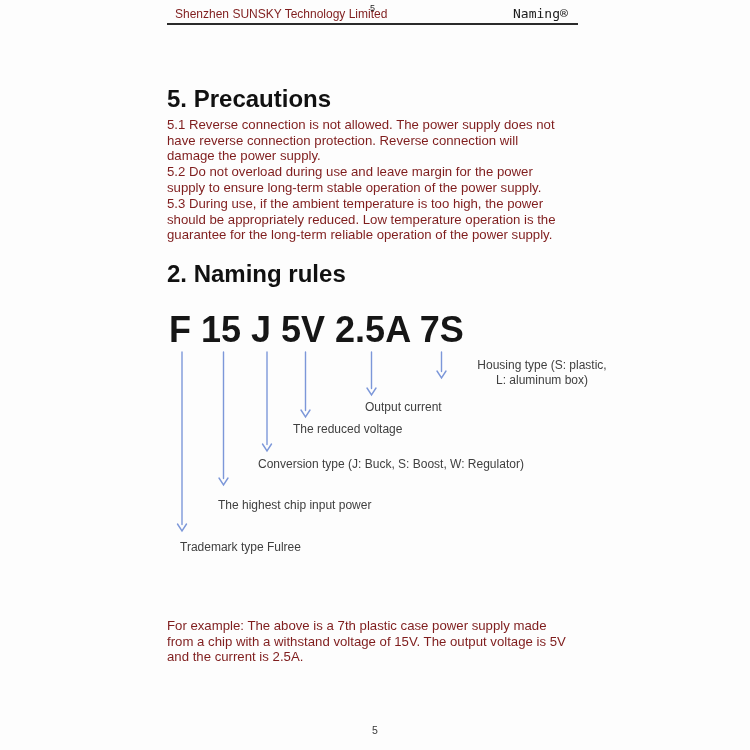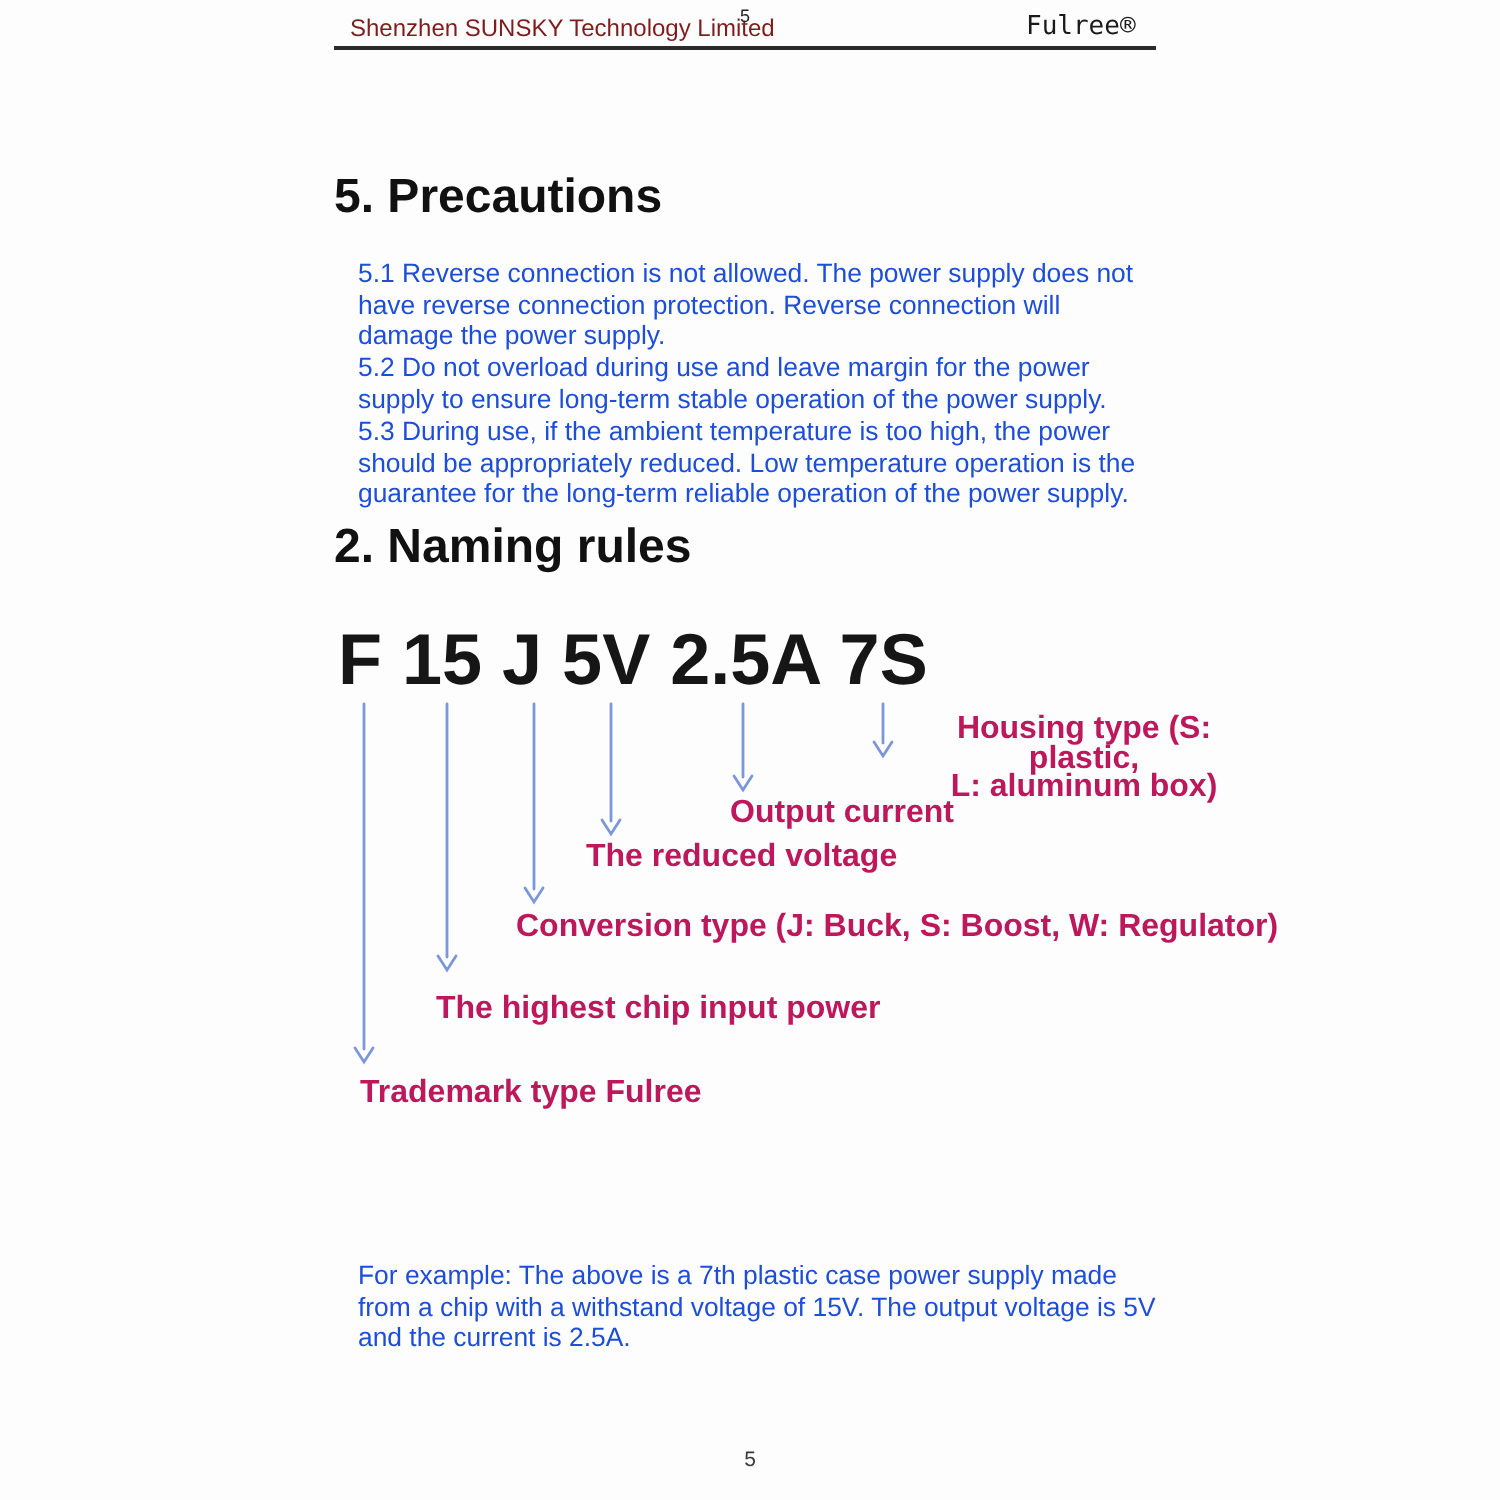--- a/index.html
+++ b/index.html
@@ -20,33 +20,33 @@
   .hdr-brand   { left: 513px; top: 6px; font-size: 13px; color: #1a1a1a;
                  font-family: "DejaVu Sans Mono", monospace; }
   .hdr-rule    { left: 167px; top: 23px; width: 411px; height: 2px; background: #2b2b2b; }
 
   
   .sec-title { font-size: 24px; font-weight: bold; color: #111; margin: 0; line-height: 22px; }
   .t-prec    { left: 167px; top: 88px; }
   .t-naming  { left: 167px; top: 263px; }
 
   
-  .body { font-size: 13.2px; line-height: 15.6px; margin: 12px;
-          white-space: pre-line; color: #1d4ed8; }
+  .body { font-size: 13.2px; line-height: 15.6px; margin: 0;
+          white-space: pre-line; color: #7f1d1d; }
   .p1 { left: 167px; top: 117px; width: 430px; }
   .p2 { left: 167px; top: 164px; width: 430px; }
   .p3 { left: 167px; top: 196px; width: 430px; }
   .example { left: 167px; top: 618px; width: 430px; }
 
   
   .code { left: 169px; top: 310px; font-size: 36px; line-height: 40px;
           color: #161616; font-weight: 700; letter-spacing: 0; }
 
   
-  .dlabel { font-size: 16px; font-weight: bold; color: #be185d;
+  .dlabel { font-size: 12px; font-weight: normal; color: #404040;
             line-height: 14.5px; white-space: pre-line; }
   .l-housing   { left: 462px; top: 358px; width: 160px; text-align: center; }
   .l-current   { left: 365px; top: 400px; }
   .l-voltage   { left: 293px; top: 422px; }
   .l-conversion{ left: 258px; top: 457px; }
   .l-chip      { left: 218px; top: 498px; }
   .l-trademark { left: 180px; top: 540px; }
 
   .arrows { position: absolute; left: 0; top: 0; pointer-events: none; }
 
@@ -54,21 +54,21 @@
   .footer-page { left: 0; top: 724px; width: 750px; text-align: center;
                  font-size: 10.5px; color: #3a3a3a; }
 </style>
 </head>
 <body>
 
 <div class="page">
 
   <div class="abs hdr-company">Shenzhen SUNSKY Technology Limited</div>
   <div class="abs hdr-sup">5</div>
-  <div class="abs hdr-brand">Fulree®</div>
+  <div class="abs hdr-brand">Naming®</div>
   <div class="abs hdr-rule" style="background: rgb(43, 43, 43);"></div>
 
   <h1 class="abs sec-title t-prec">5. Precautions</h1>
   <p class="abs body p1">5.1 Reverse connection is not allowed. The power supply does not
 have reverse connection protection. Reverse connection will
 damage the power supply.</p>
   <p class="abs body p2">5.2 Do not overload during use and leave margin for the power
 supply to ensure long-term stable operation of the power supply.</p>
   <p class="abs body p3">5.3 During use, if the ambient temperature is too high, the power
 should be appropriately reduced. Low temperature operation is the

